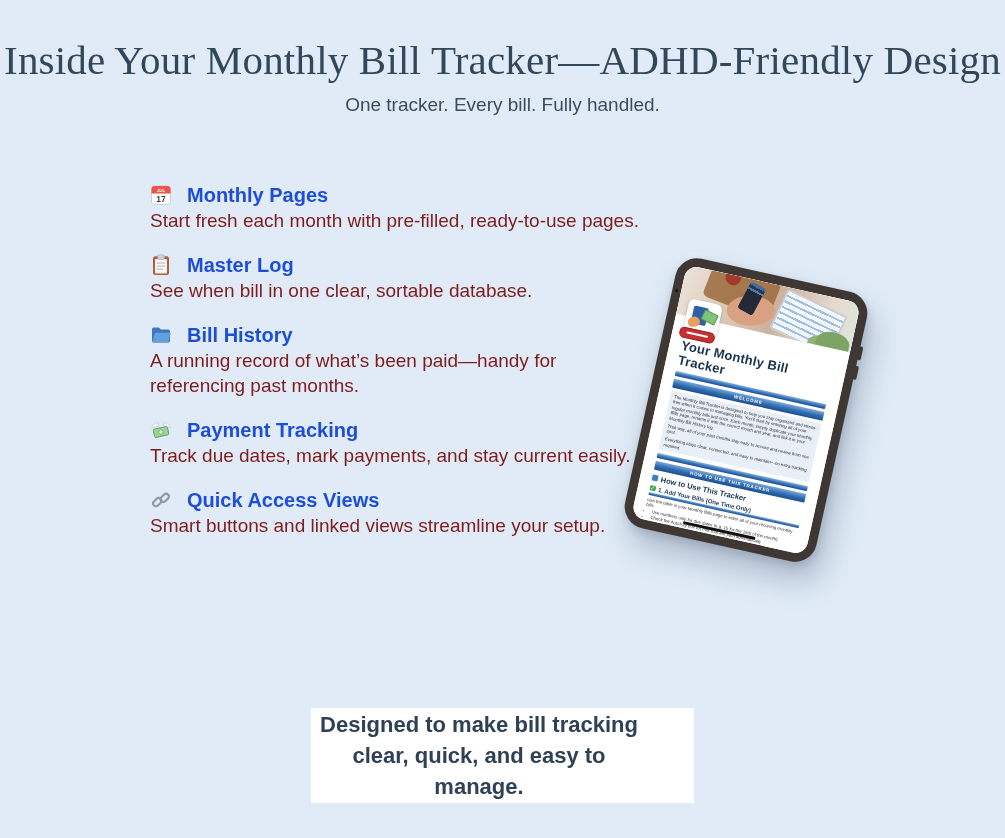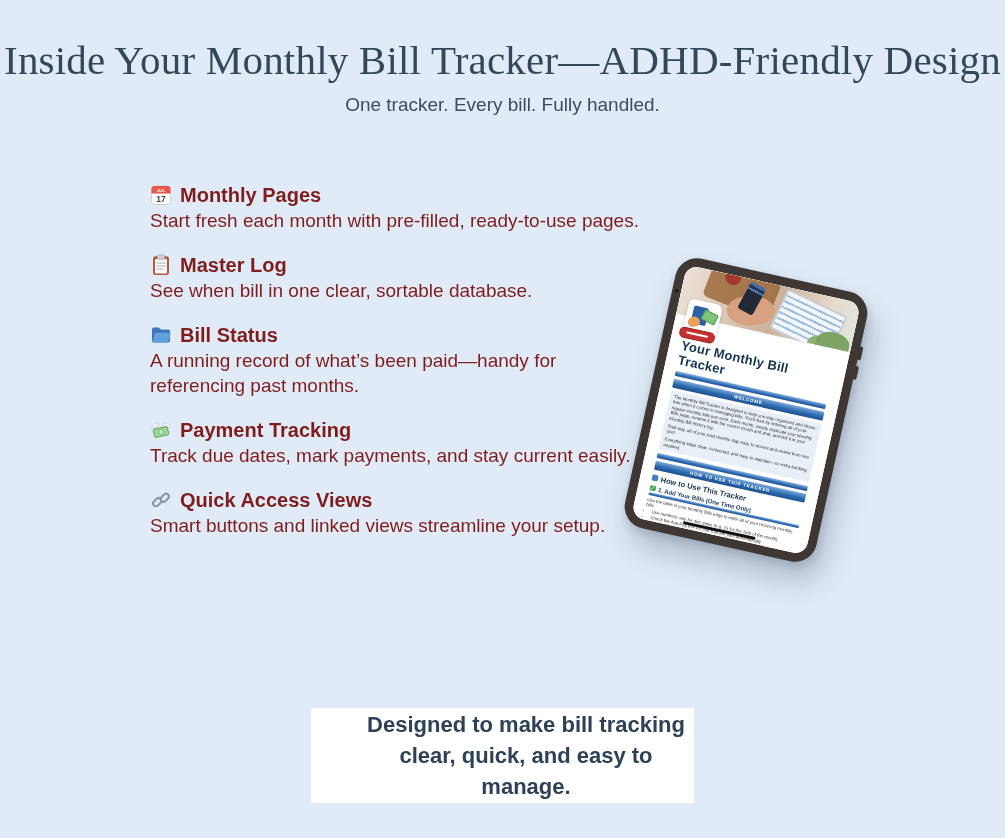--- a/index.html
+++ b/index.html
@@ -14,28 +14,28 @@
     font-family:"Liberation Serif","DejaVu Serif",serif;
     font-size:41px;font-weight:500;color:#33475b;white-space:nowrap;letter-spacing:0.2px;
   }
   .subtitle{
     position:absolute;top:94px;left:0;width:100%;text-align:center;
     font-size:19px;color:#3e4d5b;
   }
   
   .features{position:absolute;left:150px;top:182px;width:560px;}
   .feature{margin-bottom:19px;}
-  .feature-head{display:flex;align-items:center;gap:8px;height:26px;}
-  .feature-title{font-size:20px;font-weight:bold;color:#7f1d1d;}
+  .feature-head{display:flex;align-items:center;gap:15px;height:26px;}
+  .feature-title{font-size:20px;font-weight:bold;color:#1d4ed8;}
   .feature-desc{font-size:19px;color:#7f1d1d;line-height:25px;white-space:pre-line;}
   .ficon{width:22px;height:22px;flex:0 0 22px;display:inline-block;}
   
   .footer-card{
     position:absolute;left:311px;top:708px;width:383px;height:95px;background:#ffffff;
-    display:flex;align-items:center;justify-content:flex-end;
+    display:flex;align-items:center;justify-content:flex-start;
   }
   .footer-text{
     width:336px;text-align:center;font-size:22px;font-weight:bold;color:#2e4156;line-height:31px;
   }
   
   .tablet{
     position:absolute;left:648px;top:272px;width:178px;height:258px;
     background:#ffffff;border:9px solid #3f3733;border-radius:22px;
     transform:rotate(12.5deg);
     box-shadow:10px 18px 30px rgba(45,65,95,0.28), 2px 4px 8px rgba(45,65,95,0.18);
@@ -141,21 +141,21 @@
     </div>
 
     <div class="feature">
       <div class="feature-head">
         <span class="ficon">
           <svg width="22" height="22" viewBox="0 0 22 22">
             <path d="M2 5.2 a1.6 1.6 0 0 1 1.6 -1.6 h5.2 l2 2 h7.6 a1.6 1.6 0 0 1 1.6 1.6 v9.6 a1.6 1.6 0 0 1 -1.6 1.6 h-14.8 a1.6 1.6 0 0 1 -1.6 -1.6 z" fill="#3c78ba"></path>
             <path d="M2.3 18.3 l2.5 -8.6 a1.3 1.3 0 0 1 1.25 -0.95 h13.6 a1 1 0 0 1 0.96 1.3 l-2.2 7.3 a1.6 1.6 0 0 1 -1.53 1.15 h-13.6 z" fill="#61a0dd"></path>
           </svg>
         </span>
-        <span class="feature-title">Bill Status</span>
+        <span class="feature-title">Bill History</span>
       </div>
       <div class="feature-desc">A running record of what’s been paid—handy for
 referencing past months.</div>
     </div>
 
     <div class="feature">
       <div class="feature-head">
         <span class="ficon">
           <svg width="22" height="22" viewBox="0 0 22 22">
             <path d="M1.5 8.5 Q3.5 2.5 9 4.2 L7.6 8 Z" fill="#eef2f6" stroke="#bec8d2" stroke-width="0.6"></path>

